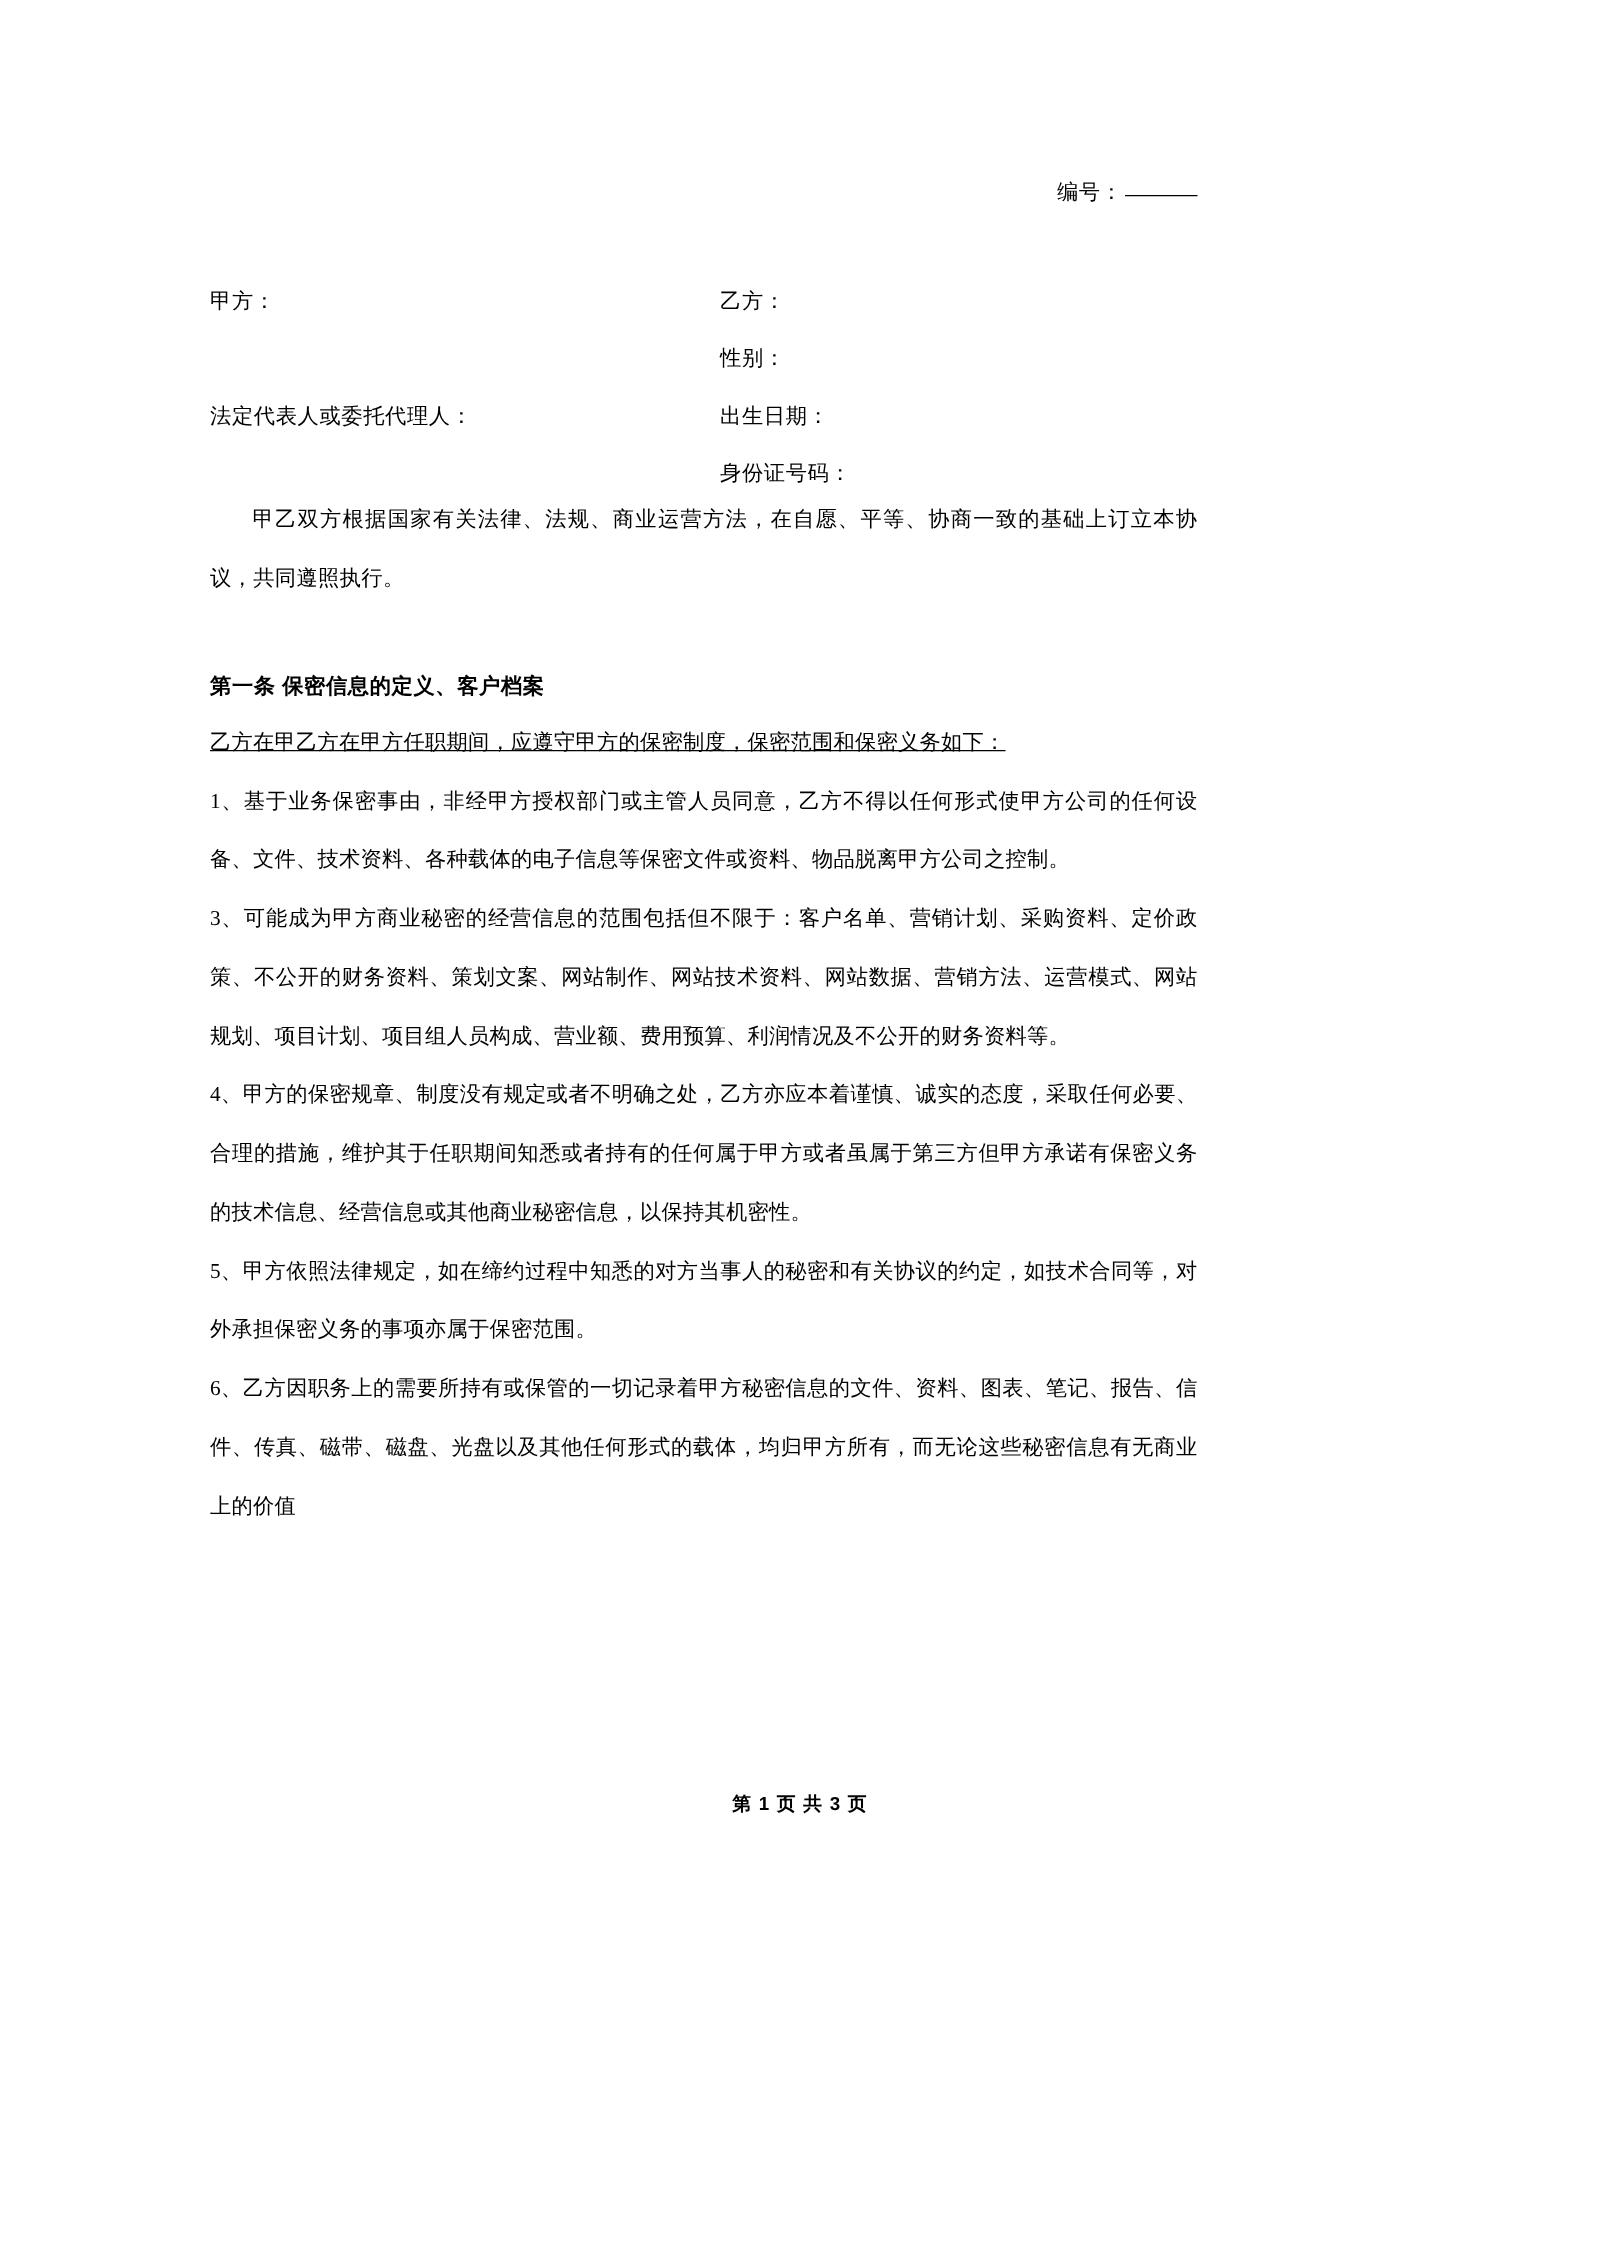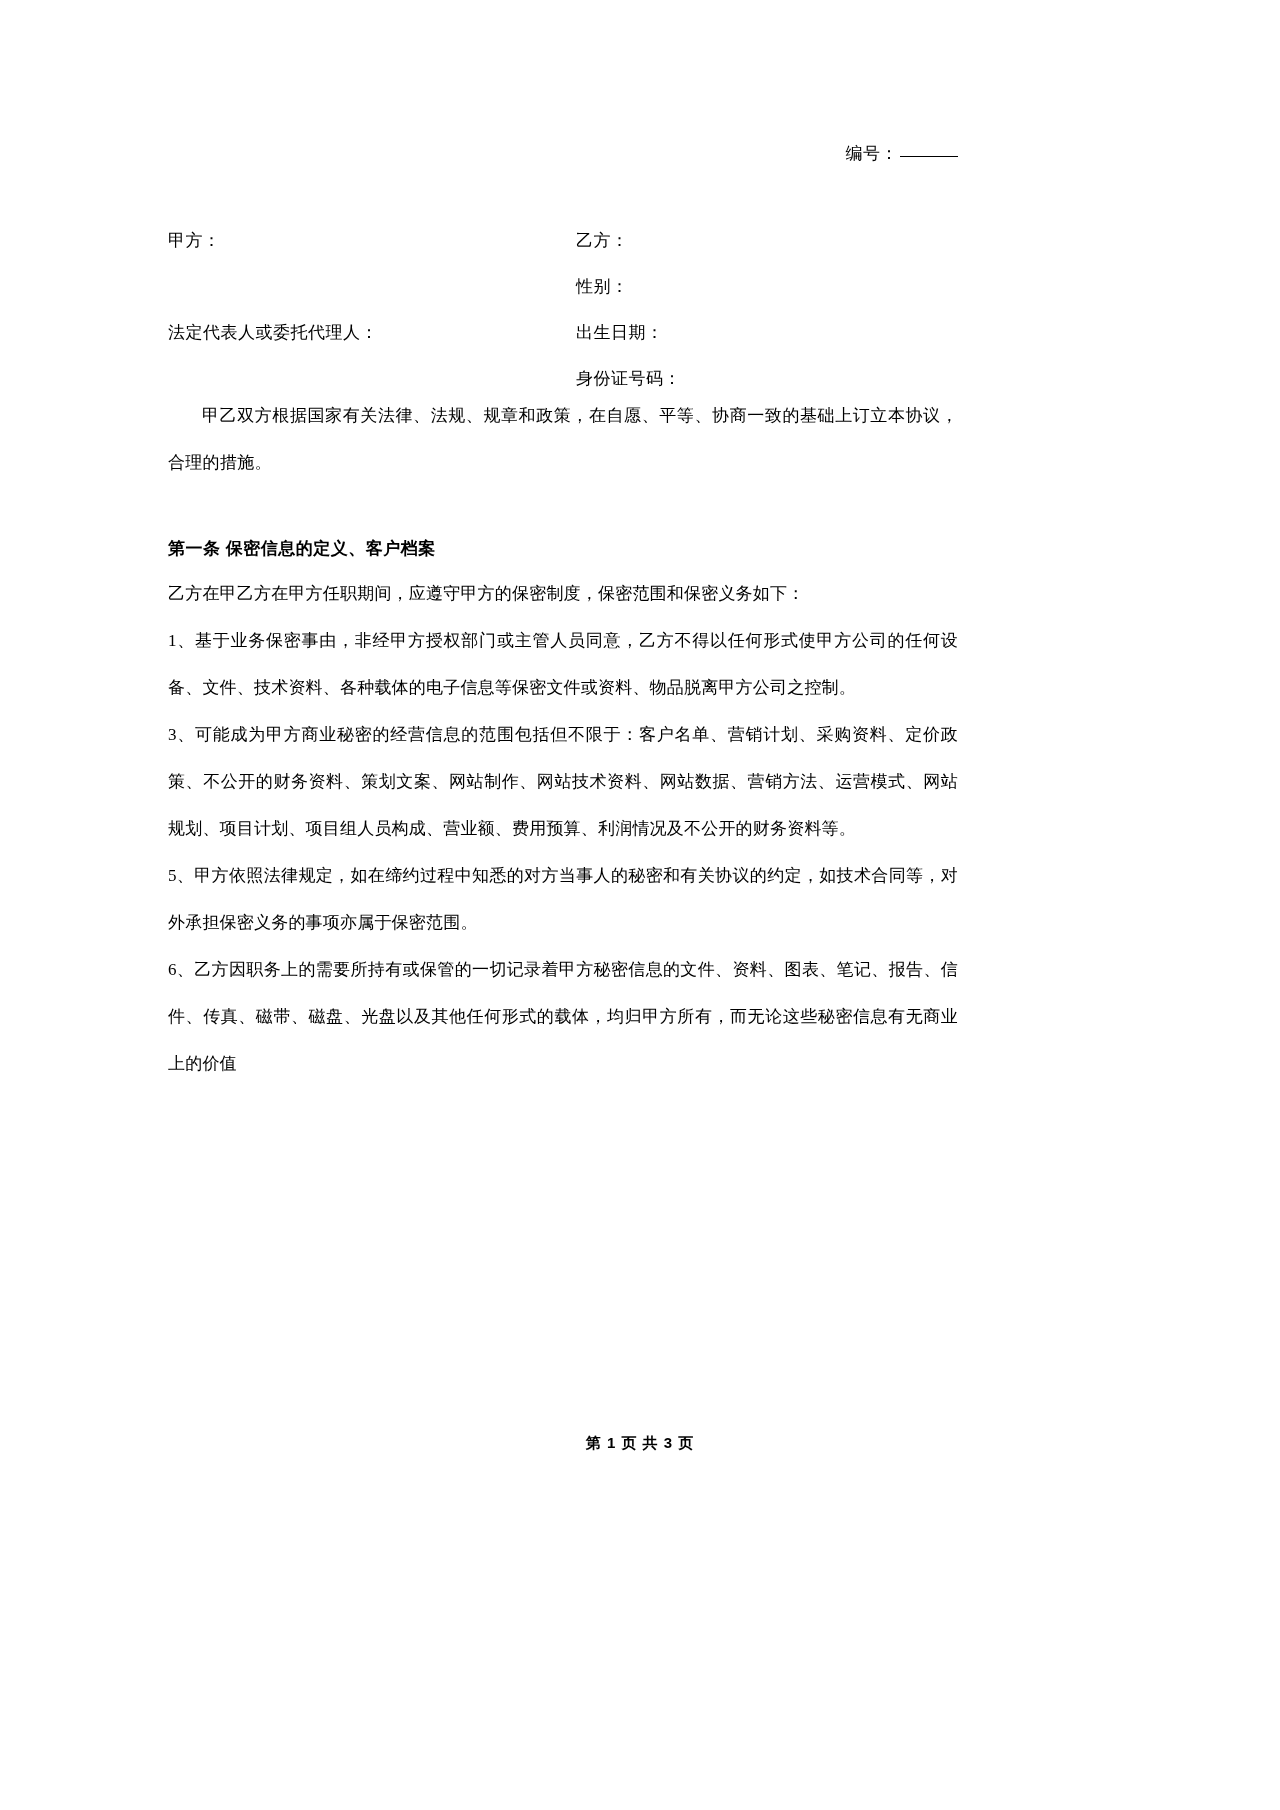--- a/index.html
+++ b/index.html
@@ -96,21 +96,21 @@
   }
 
   
   .body-p {
     font-size: 17px;
     line-height: 47px;
     text-align: justify;
     letter-spacing: 0.2px;
     margin: 0;
   }
-  .body-p.first { margin-top: 6px; }
+  .body-p.first { margin-top: 6px; text-decoration: underline; }
 
   
   .footer {
     position: absolute;
     left: 0;
     right: 0;
     top: 1434px;
     text-align: center;
     font-size: 15px;
     font-weight: bold;
@@ -132,27 +132,28 @@
     <div class="parties">
       <div class="party-row col-left  r1">甲方：</div>
       <div class="party-row col-left  r3">法定代表人或委托代理人：</div>
 
       <div class="party-row col-right r1">乙方：</div>
       <div class="party-row col-right r2">性别：</div>
       <div class="party-row col-right r3">出生日期：</div>
       <div class="party-row col-right r4">身份证号码：</div>
     </div>
 
-    <p class="intro">甲乙双方根据国家有关法律、法规、规章和政策，在自愿、平等、协商一致的基础上订立本协议，合理的措施。</p>
+    <p class="intro">甲乙双方根据国家有关法律、法规、商业运营方法，在自愿、平等、协商一致的基础上订立本协议，共同遵照执行。</p>
 
     <div class="section-heading">第一条  保密信息的定义、客户档案</div>
 
     <p class="body-p first">乙方在甲乙方在甲方任职期间，应遵守甲方的保密制度，保密范围和保密义务如下：</p>
 
     <p class="body-p">1、基于业务保密事由，非经甲方授权部门或主管人员同意，乙方不得以任何形式使甲方公司的任何设备、文件、技术资料、各种载体的电子信息等保密文件或资料、物品脱离甲方公司之控制。</p>
     <p class="body-p">3、可能成为甲方商业秘密的经营信息的范围包括但不限于：客户名单、营销计划、采购资料、定价政策、不公开的财务资料、策划文案、网站制作、网站技术资料、网站数据、营销方法、运营模式、网站规划、项目计划、项目组人员构成、营业额、费用预算、利润情况及不公开的财务资料等。</p>
+    <p class="body-p">4、甲方的保密规章、制度没有规定或者不明确之处，乙方亦应本着谨慎、诚实的态度，采取任何必要、合理的措施，维护其于任职期间知悉或者持有的任何属于甲方或者虽属于第三方但甲方承诺有保密义务的技术信息、经营信息或其他商业秘密信息，以保持其机密性。</p>
     <p class="body-p">5、甲方依照法律规定，如在缔约过程中知悉的对方当事人的秘密和有关协议的约定，如技术合同等，对外承担保密义务的事项亦属于保密范围。</p>
     <p class="body-p">6、乙方因职务上的需要所持有或保管的一切记录着甲方秘密信息的文件、资料、图表、笔记、报告、信件、传真、磁带、磁盘、光盘以及其他任何形式的载体，均归甲方所有，而无论这些秘密信息有无商业上的价值</p>
 
   </div>
 
   <div class="footer">第 1 页  共 3 页</div>
 </div>
 
 </body></html>

